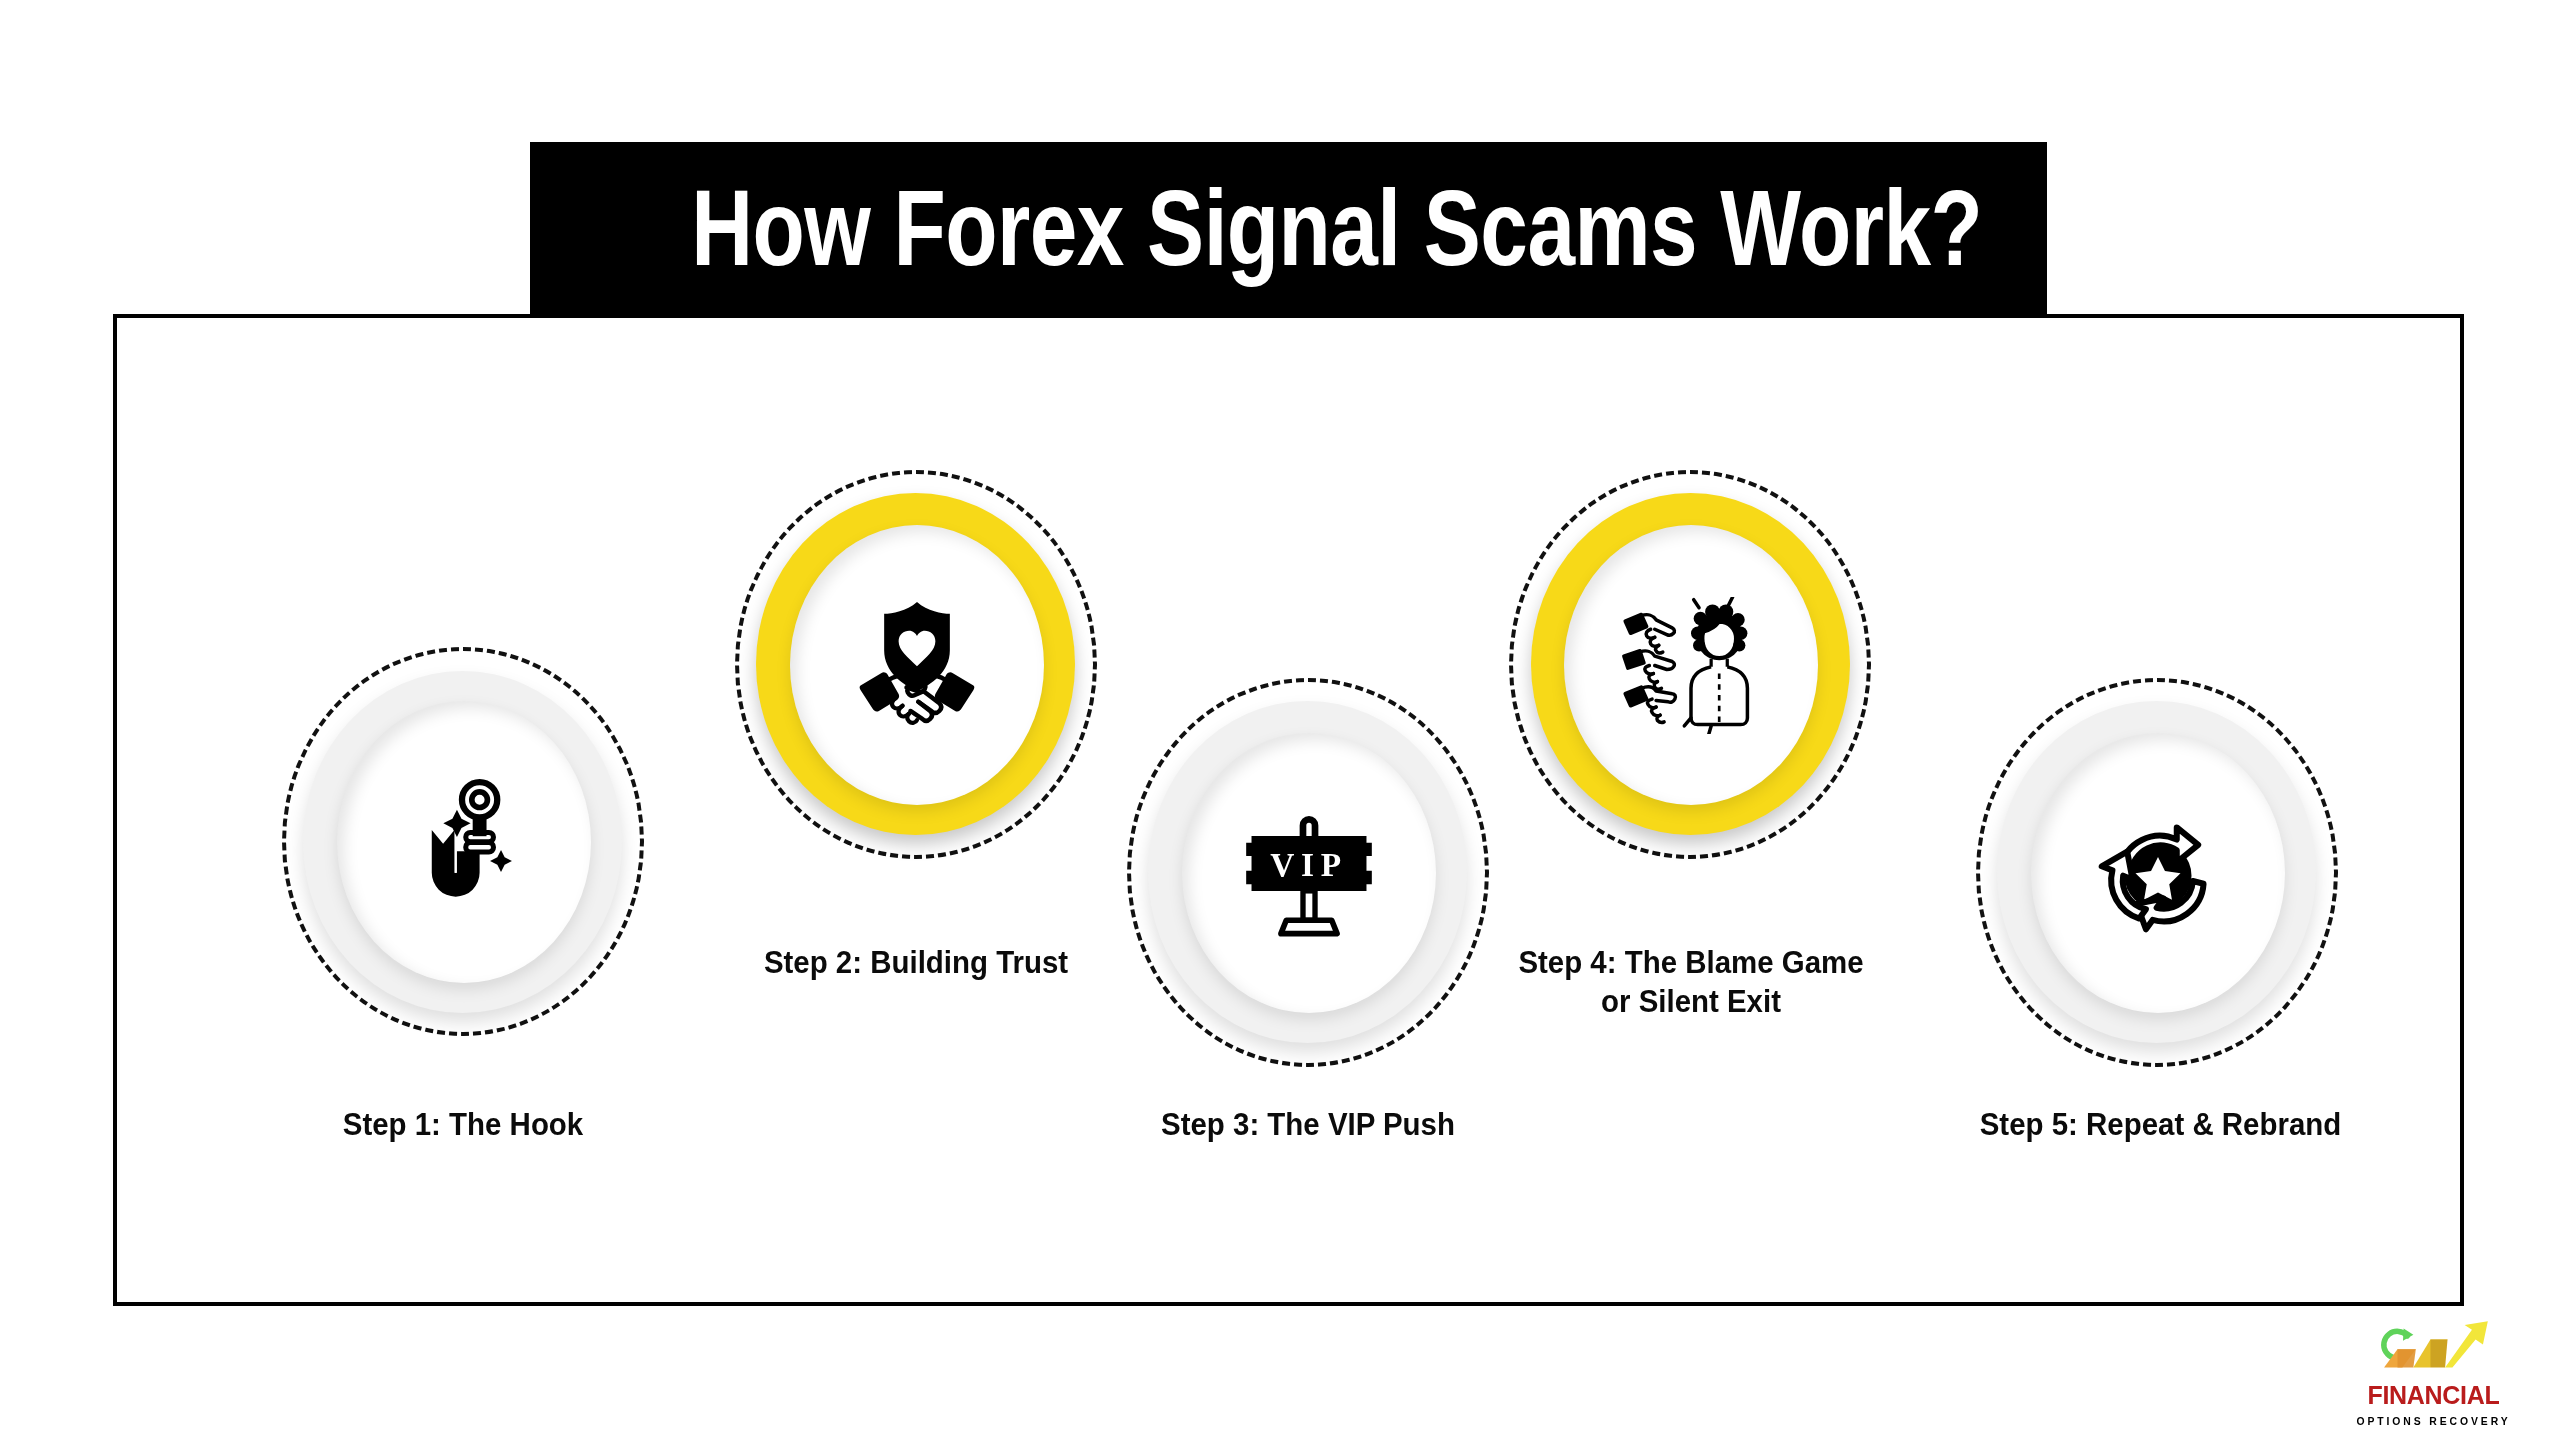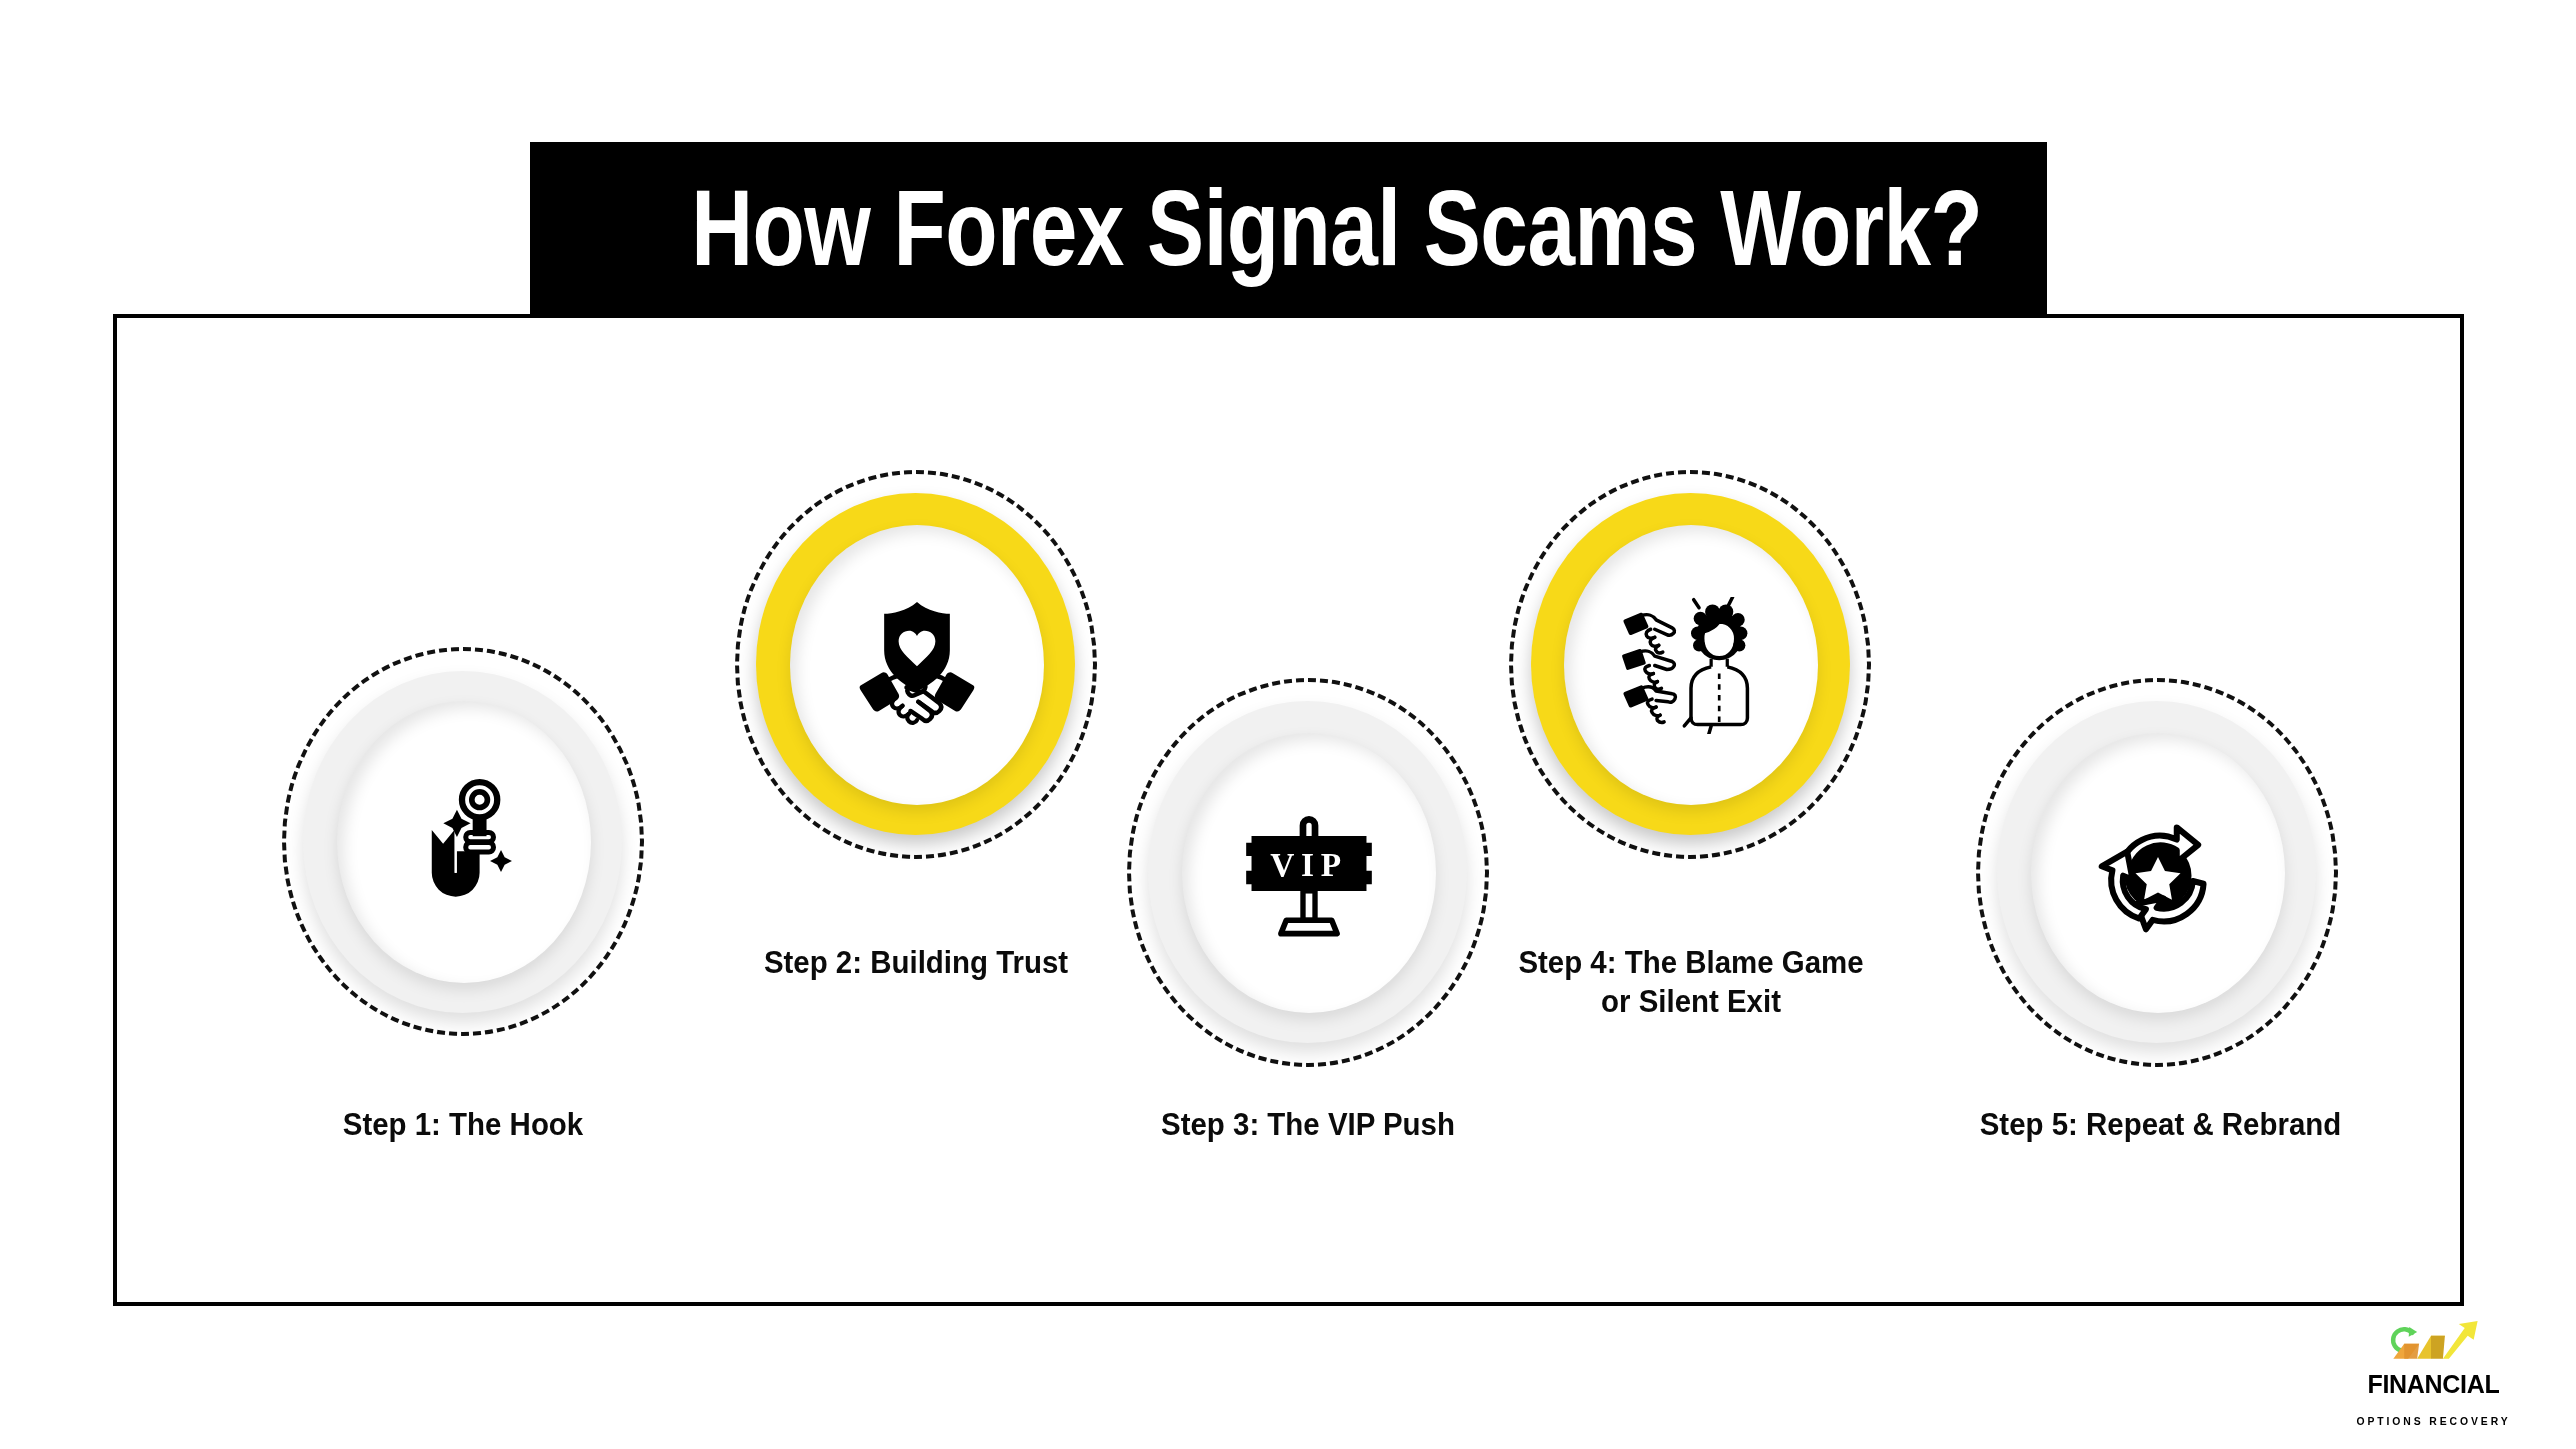--- a/index.html
+++ b/index.html
@@ -132,31 +132,31 @@
     align-items: center;
     justify-content: flex-start;
   }
   #logo-mark { width: 127px; height: 64px; display: block; }
   #logo-word {
     font-family: "Liberation Sans", sans-serif;
     font-size: 25px;
     font-weight: bold;
     letter-spacing: -0.3px;
     line-height: 1;
-    color: #000000;
+    color: #b91c1c;
     margin-top: 4px;
   }
   #logo-sub {
     font-family: "Liberation Sans", sans-serif;
     font-size: 10.4px;
     font-weight: bold;
     letter-spacing: 2.9px;
     line-height: 1;
     color: #000000;
-    margin-top: 20px;
+    margin-top: 9px;
   }
 </style>
 </head>
 <body>
 
 <div id="content-frame"></div>
 
 <div id="title-banner">
   <div id="title-text">How Forex Signal Scams Work?</div>
 </div>

